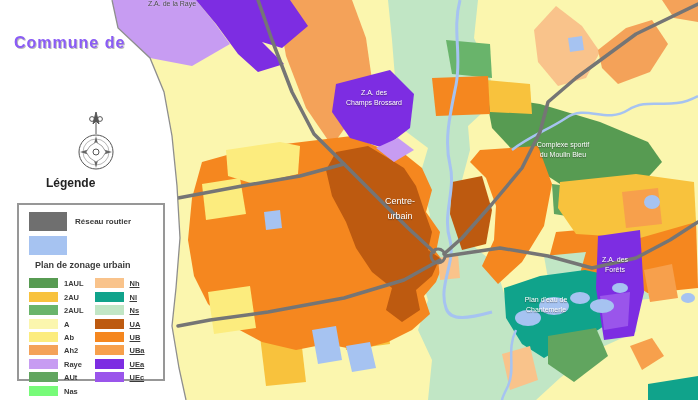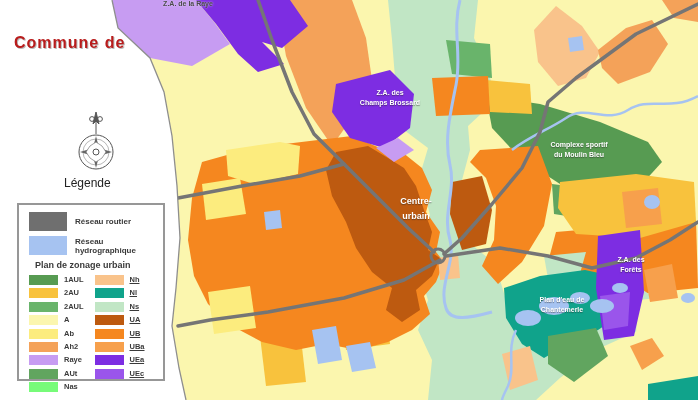--- a/index.html
+++ b/index.html
@@ -2,46 +2,46 @@
 <html><head>
 <meta charset="utf-8">
 <style>
   html,body{margin:0;padding:0;background:#e8e8e8;}
   .stage{
     position:relative;width:698px;height:400px;overflow:hidden;
     background:#fff;font-family:"Liberation Sans",sans-serif;
   }
   .stage svg.map{position:absolute;left:0;top:0;}
   
-  .title-block{position:absolute;left:14px;top:34px;color:#b91c1c;}
+  .title-block{position:absolute;left:14px;top:34px;color:#8b5cf6;}
   .title-line1{font-size:16px;font-weight:bold;letter-spacing:1px;text-shadow:1px 1px 0 #b9b9b9;}
   .title-line2{font-size:27px;font-weight:bold;letter-spacing:2px;margin-top:6px;text-shadow:1px 1px 0 #b9b9b9;}
   .compass{position:absolute;left:68px;top:110px;}
-  .legend-heading{position:absolute;left:64px;top:176px;font-size:12px;font-weight:normal;color:#222;}
+  .legend-heading{position:absolute;left:46px;top:176px;font-size:12px;font-weight:bold;color:#222;}
   .legend-box{
     position:absolute;left:17px;top:203px;width:148px;height:178px;
     background:#fff;border:2px solid #979797;box-sizing:border-box;
     padding:7px 5px 4px 10px;color:#3a3a3a;
   }
   .net-row{display:flex;align-items:center;margin-bottom:5px;}
   .net-swatch{width:38px;height:19px;margin-right:8px;flex:none;}
   .net-label{font-size:8px;font-weight:bold;}
   .zoning-heading{font-size:9px;font-weight:bold;margin:4px 0 5px 6px;}
   .zone-grid{display:flex;}
   .zone-col{display:flex;flex-direction:column;}
   .zone-col.left{width:66px;}
   .zone-col.right{width:64px;text-decoration:underline;}
-  .zone-item{display:flex;align-items:flex-start;height:13.4px;}
+  .zone-item{display:flex;align-items:flex-end;height:13.4px;}
   .zone-swatch{width:29px;height:10px;margin-right:6px;flex:none;}
   .zone-code{font-size:7.5px;font-weight:bold;}
   
   .map-label{
     position:absolute;transform:translateX(-50%);text-align:center;
-    font-weight:bold;color:#fff;white-space:nowrap;line-height:1.45;
-    text-shadow:0 1px 1px rgba(40,40,40,.55);pointer-events:none;margin-left:16px;
+    font-weight:normal;color:#fff;white-space:nowrap;line-height:1.45;
+    text-shadow:0 1px 1px rgba(40,40,40,.55);pointer-events:none;
   }
   .lbl-raye{left:172px;top:-1px;transform:translateX(-50%);font-size:7px;color:#4a4a4a;
     text-shadow:0 0 2px #e6d6fa;}
   .lbl-brossard{left:374px;top:88px;font-size:7px;}
   .lbl-centre{left:400px;top:194px;font-size:9px;line-height:1.7;}
   .lbl-moulin{left:563px;top:140px;font-size:7px;}
   .lbl-forets{left:615px;top:255px;font-size:7px;}
   .lbl-chantemerle{left:546px;top:295px;font-size:7px;}
 </style>
 </head>
@@ -182,21 +182,20 @@
 
   <div class="legend-heading">Légende</div>
 
   <div class="legend-box">
     <div class="net-row">
       <div class="net-swatch" style="background-color: rgb(111, 111, 111);"></div>
       <div class="net-label">Réseau routier</div>
     </div>
     <div class="net-row">
       <div class="net-swatch" style="background-color: rgb(166, 195, 241);"></div>
-      <div class="net-label">Réseau hydrographique</div>
     </div>
     <div class="zoning-heading">Plan de zonage urbain</div>
     <div class="zone-grid">
       <div class="zone-col left">
         <div class="zone-item">
           <div class="zone-swatch" style="background-color: rgb(87, 155, 82);"></div>
           <div class="zone-code">1AUL</div>
         </div>
         <div class="zone-item">
           <div class="zone-swatch" style="background-color: rgb(248, 194, 61);"></div>

